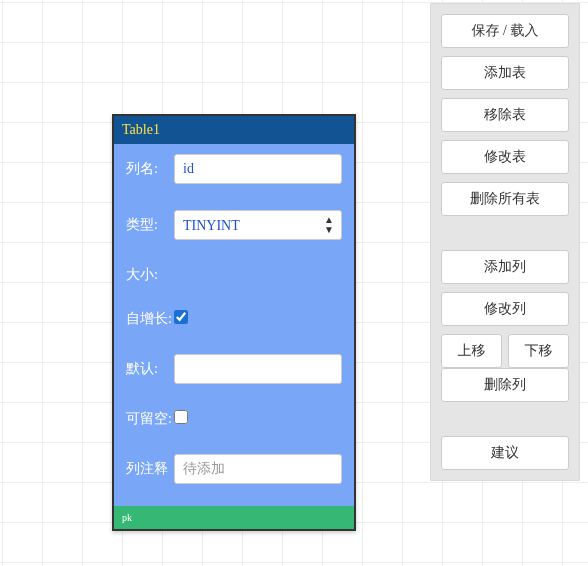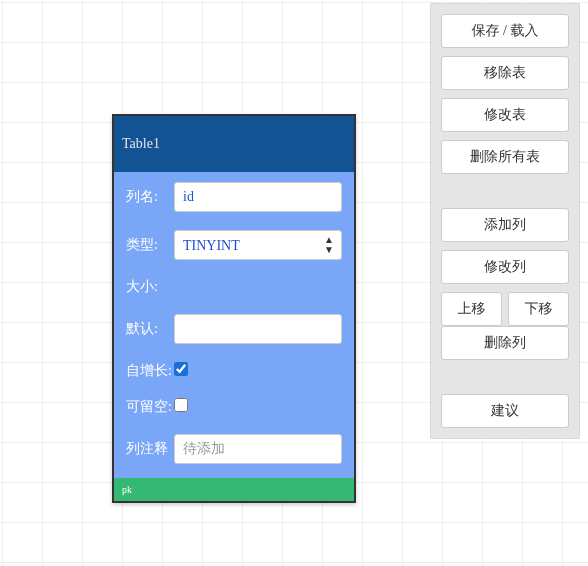--- a/index.html
+++ b/index.html
@@ -14,32 +14,32 @@
     position: relative;
   }
   .table-card {
     position: absolute; left: 112px; top: 114px;
     width: 244px;
     border: 2px solid #333;
     background: #fff;
     box-shadow: 0 2px 4px rgba(0,0,0,0.2);
   }
   .table-title {
-    background: #125393; color: #e5e5e5;
-    padding: 20px 8px; font-size: 14px;
+    background: #125393; color: #fde047;
+    padding: 6px 8px; font-size: 14px;
   }
   .table-body {
     background: #7aa6f8;
     padding: 10px 12px 14px 12px;
   }
   .row {
     display: flex; align-items: center;
-    margin-bottom: 18px;
+    margin-bottom: 26px;
   }
-  .row:last-child { margin-bottom: 0; }
+  .row:last-child { margin-bottom: 8px; }
   .lbl {
     width: 48px; color: #fff; font-size: 14px;
     flex-shrink: 0;
   }
   .ctrl {
     flex: 1;
   }
   .inp, .sel {
     width: 100%; height: 30px;
     border: 1px solid #ccc; border-radius: 3px;
@@ -104,30 +104,30 @@
         </select>
         <span class="sel-caret">▲<br>▼</span>
       </div>
     </div>
 
     <div class="row">
       <div class="lbl">大小:</div>
     </div>
 
     <div class="row">
-      <div class="lbl">默认:</div>
+      <div class="lbl">自增长:</div>
       <div class="ctrl">
-        <input class="inp" value="" style="">
+        <input type="checkbox" class="chk" checked="" style="">
       </div>
     </div>
 
     <div class="row">
-      <div class="lbl">自增长:</div>
+      <div class="lbl">默认:</div>
       <div class="ctrl">
-        <input type="checkbox" class="chk" checked="" style="">
+        <input class="inp" value="" style="">
       </div>
     </div>
 
     <div class="row">
       <div class="lbl">可留空:</div>
       <div class="ctrl">
         <input type="checkbox" class="chk" style="">
       </div>
     </div>
 
@@ -137,20 +137,21 @@
         <input class="inp" placeholder="待添加" style="">
       </div>
     </div>
 
   </div>
   <div class="table-foot">pk</div>
 </div>
 
 <div class="sidebar">
   <button class="btn">保存 / 载入</button>
+  <button class="btn">添加表</button>
   <button class="btn">移除表</button>
   <button class="btn">修改表</button>
   <button class="btn">删除所有表</button>
   <div class="gap"></div>
   <button class="btn">添加列</button>
   <button class="btn">修改列</button>
   <div class="btn-row">
     <button class="btn">上移</button>
     <button class="btn">下移</button>
   </div>

